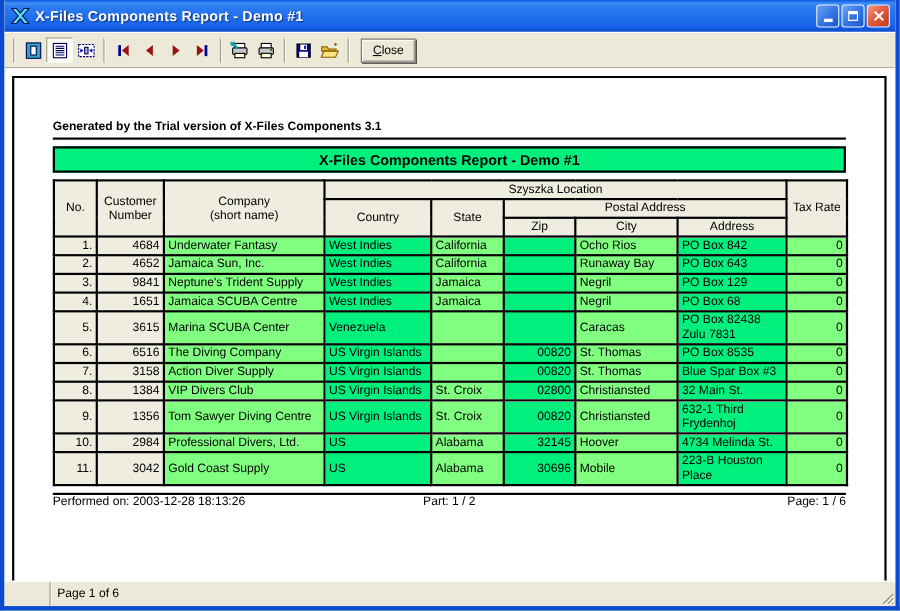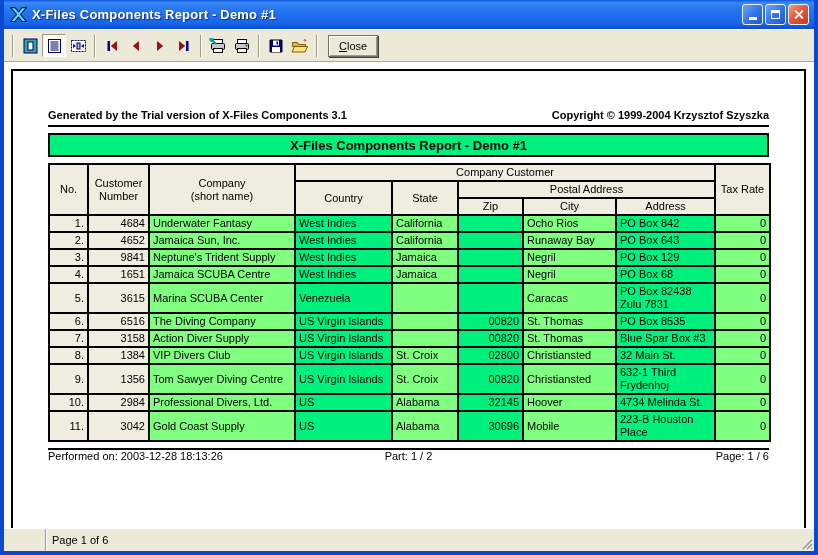--- a/index.html
+++ b/index.html
@@ -222,21 +222,20 @@
     <button class="close-btn">
       <span>Close</span>
     </button>
   </div>
 
   <div class="viewport">
     <div class="page">
 
       <div class="rpt-head">
         <div>Generated by the Trial version of X-Files Components 3.1</div>
-        <div>Copyright © 1999-2004 Krzysztof Szyszka</div>
       </div>
       <div class="rule"></div>
 
       <div class="banner">X-Files Components Report - Demo #1</div>
 
       <table class="report">
         <colgroup>
           <col style="width:39px">
             <col style="width:61px">
             <col style="width:146px">
@@ -247,21 +246,21 @@
             <col style="width:99px">
             <col style="width:55px">
         </colgroup>
         <thead>
           <tr>
             <th rowspan="3">No.</th>
             <th rowspan="3">Customer
 Number</th>
             <th rowspan="3">Company
 (short name)</th>
-            <th colspan="5">Company Customer</th>
+            <th colspan="5">Szyszka Location</th>
             <th rowspan="3">Tax Rate</th>
           </tr>
           <tr>
             <th rowspan="2">Country</th>
             <th rowspan="2">State</th>
             <th colspan="3">Postal Address</th>
           </tr>
           <tr>
             <th>Zip</th>
             <th>City</th>

